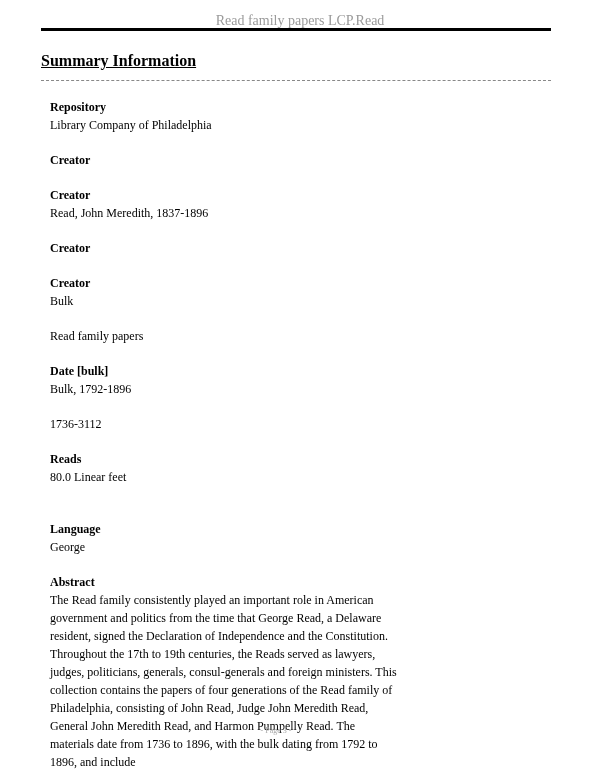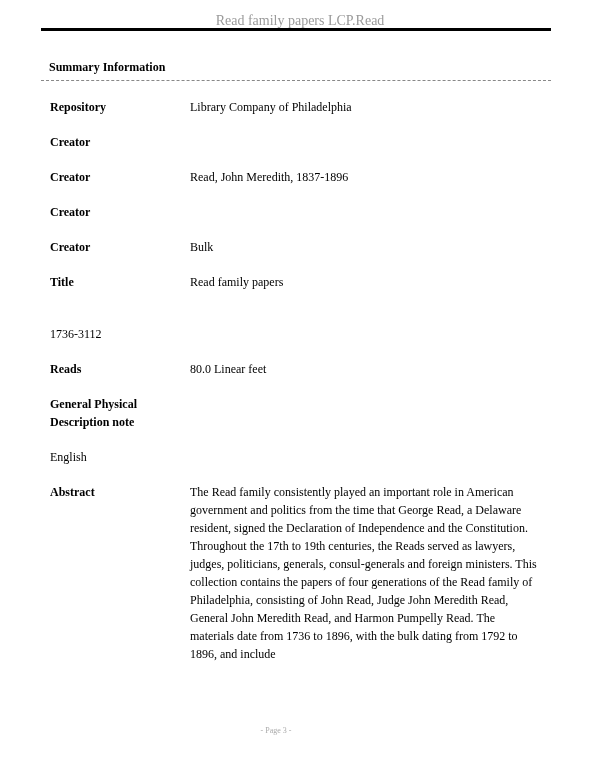--- a/index.html
+++ b/index.html
@@ -2,25 +2,25 @@
 <html><head>
 <meta charset="utf-8">
 <style>
   html, body { margin: 0; padding: 0; background: #ffffff; }
   body { width: 600px; height: 776px; position: relative; overflow: hidden;
          font-family: "Liberation Serif", "DejaVu Serif", serif; color: #000; }
   .running-header { position: absolute; top: 13px; left: 0; width: 600px; text-align: center;
                     font-size: 14px; color: #9a9a9a; }
   .top-rule { position: absolute; top: 28px; left: 41px; width: 510px; height: 0;
               border-top: 3px solid #000; }
-  .section-title { position: absolute; top: 52px; left: 41px; font-size: 12px; font-weight: bold; margin: 8px; }
+  .section-title { position: absolute; top: 52px; left: 41px; font-size: 16px; font-weight: bold; margin: 0; text-decoration: underline; }
   .dotted-rule { position: absolute; top: 80px; left: 41px; width: 510px; height: 0;
                  border-top: 1px dashed #888; }
   .summary { position: absolute; top: 98px; left: 50px; width: 490px; }
-  .row { display: flex; font-size: 12px; line-height: 18px; margin-bottom: 17px; }
+  .row { display: flex; font-size: 12px; line-height: 18px; margin-bottom: 17px; flex-direction: column; }
   .label { width: 140px; font-weight: bold; flex-shrink: 0; }
   .value { flex: 1; }
   .page-footer { position: absolute; top: 726px; left: 0; width: 552px; text-align: center;
                  font-size: 8px; color: #aaaaaa; }
 </style>
 </head>
 <body>
 
 <div class="running-header">Read family papers  LCP.Read</div>
 <div class="top-rule"></div>
@@ -41,38 +41,39 @@
     <div class="value">Read, John Meredith, 1837-1896</div>
   </div>
   <div class="row">
     <div class="label">Creator</div>
   </div>
   <div class="row">
     <div class="label">Creator</div>
     <div class="value">Bulk</div>
   </div>
   <div class="row">
-    <div class="label">Title</div>
     <div class="value">Read family papers</div>
   </div>
   <div class="row">
+    <div class="label">Date [bulk]</div>
+    <div class="value">Bulk, 1792-1896</div>
   </div>
   <div class="row">
     <div class="value">1736-3112</div>
   </div>
   <div class="row">
     <div class="label">Reads</div>
     <div class="value">80.0 Linear feet</div>
   </div>
   <div class="row">
-    <div class="label" style="width:110px;margin-right:30px;">General Physical Description note</div>
     <div class="value"></div>
   </div>
   <div class="row">
-    <div class="value">English</div>
+    <div class="label">Language</div>
+    <div class="value">George</div>
   </div>
   <div class="row">
     <div class="label">Abstract</div>
     <div class="value" style="width:350px;flex:none;">The Read family consistently played an important role in American government and politics from the time that George Read, a Delaware resident, signed the Declaration of Independence and the Constitution. Throughout the 17th to 19th centuries, the Reads served as lawyers, judges, politicians, generals, consul-generals and foreign ministers. This collection contains the papers of four generations of the Read family of Philadelphia, consisting of John Read, Judge John Meredith Read, General John Meredith Read, and Harmon Pumpelly Read. The materials date from 1736 to 1896, with the bulk dating from 1792 to 1896, and include</div>
   </div>
 </div>
 
 <div class="page-footer">- Page 3 -</div>
 
 </body></html>

